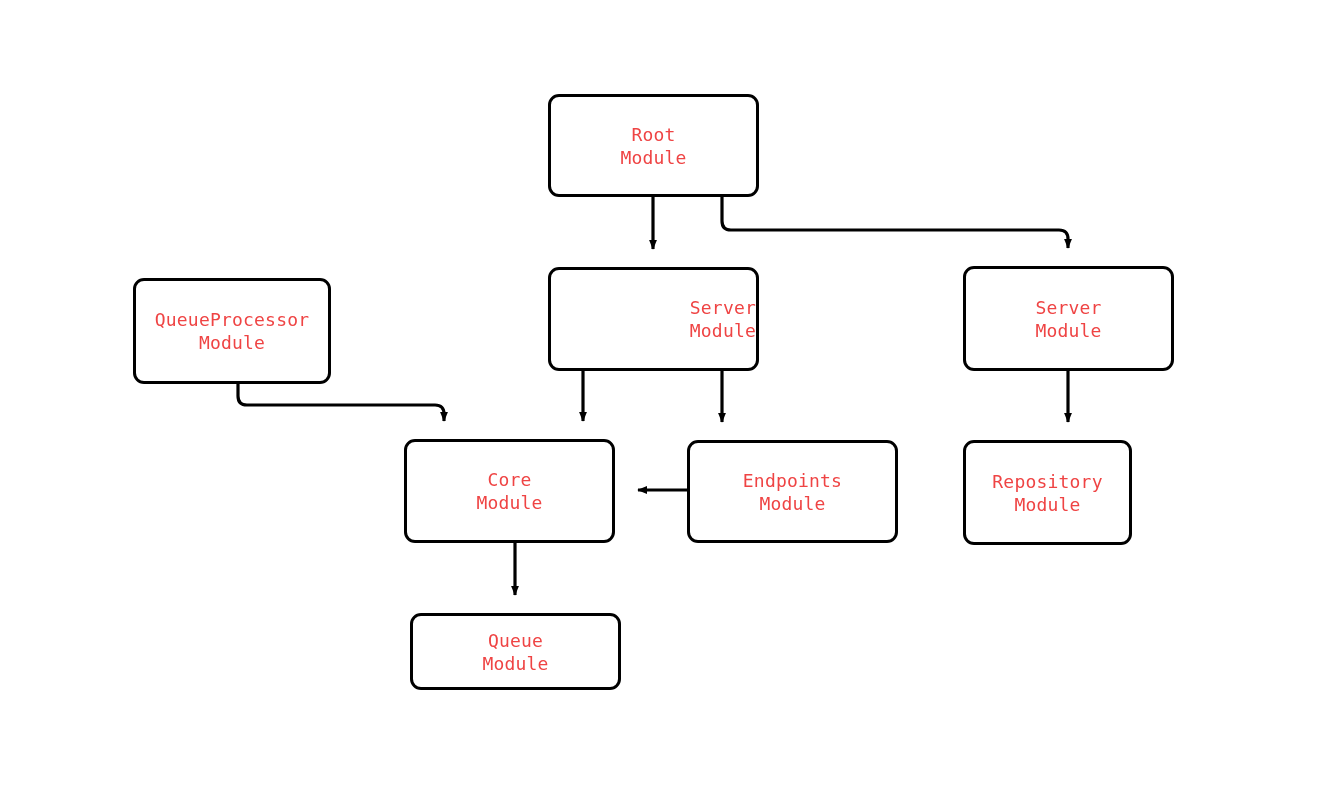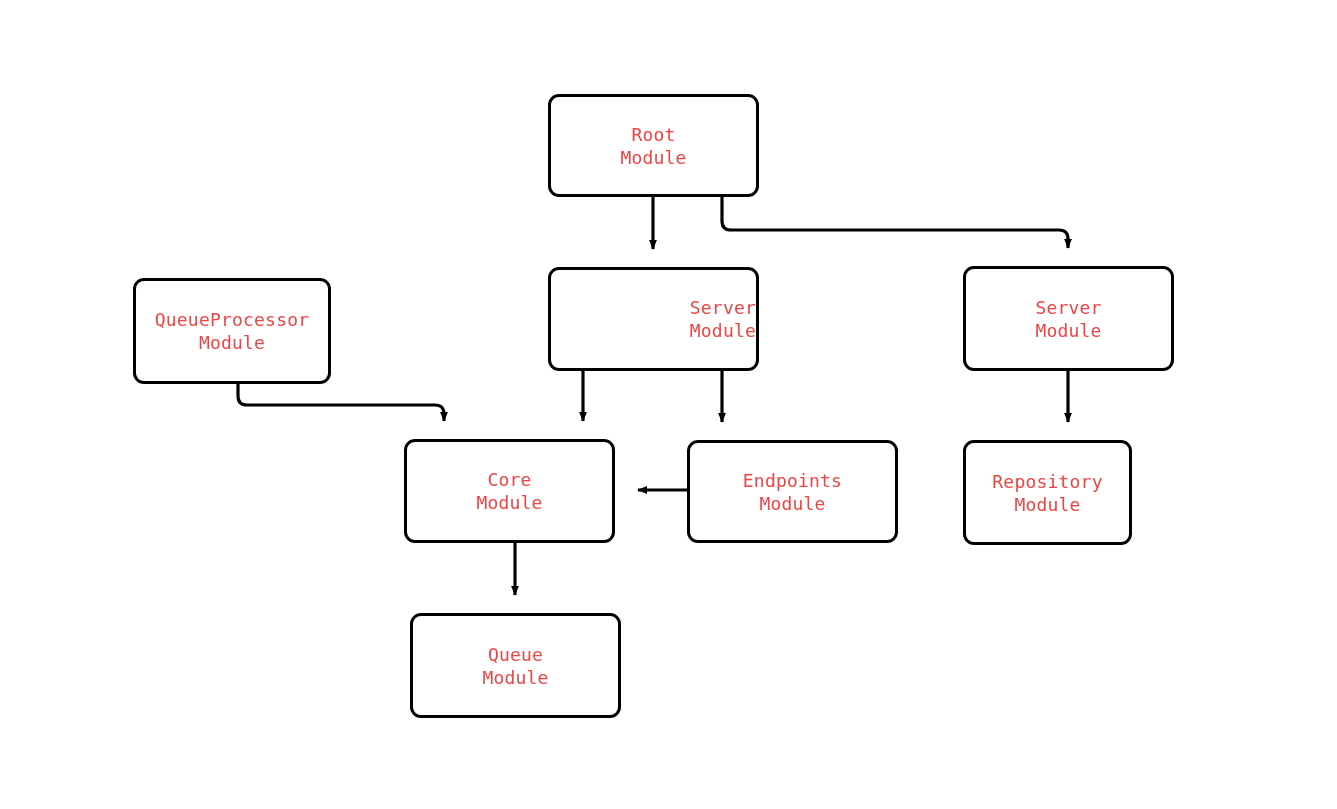--- a/index.html
+++ b/index.html
@@ -119,18 +119,18 @@
   <div class="node" style="left:687px; top:440px; width:211px; height:103px;">
     <div class="node-line">Endpoints</div>
     <div class="node-line">Module</div>
   </div>
 
   <div class="node" style="left:963px; top:440px; width:169px; height:105px;">
     <div class="node-line">Repository</div>
     <div class="node-line">Module</div>
   </div>
 
-  <div class="node" style="left:410px; top:613px; width:211px; height:105px;">
+  <div class="node" style="left:410px; top:613px; width:211px; height:77px;">
     <div class="node-line">Queue</div>
     <div class="node-line">Module</div>
   </div>
 
 </div>
 
 </body></html>

